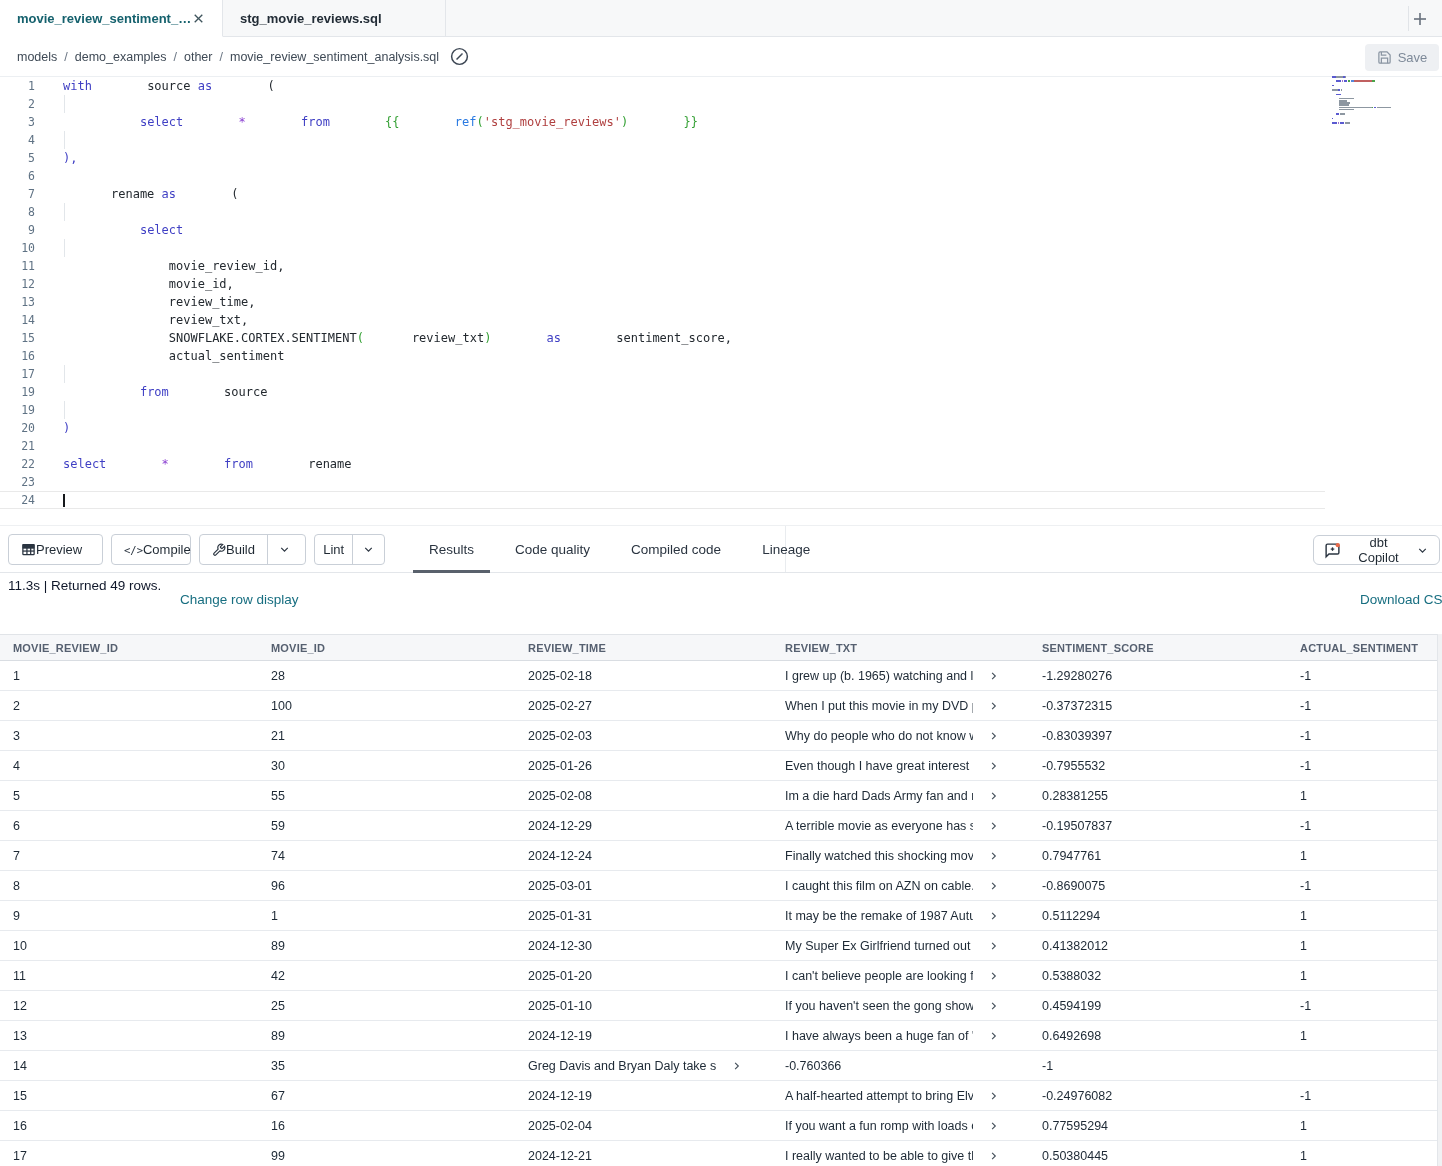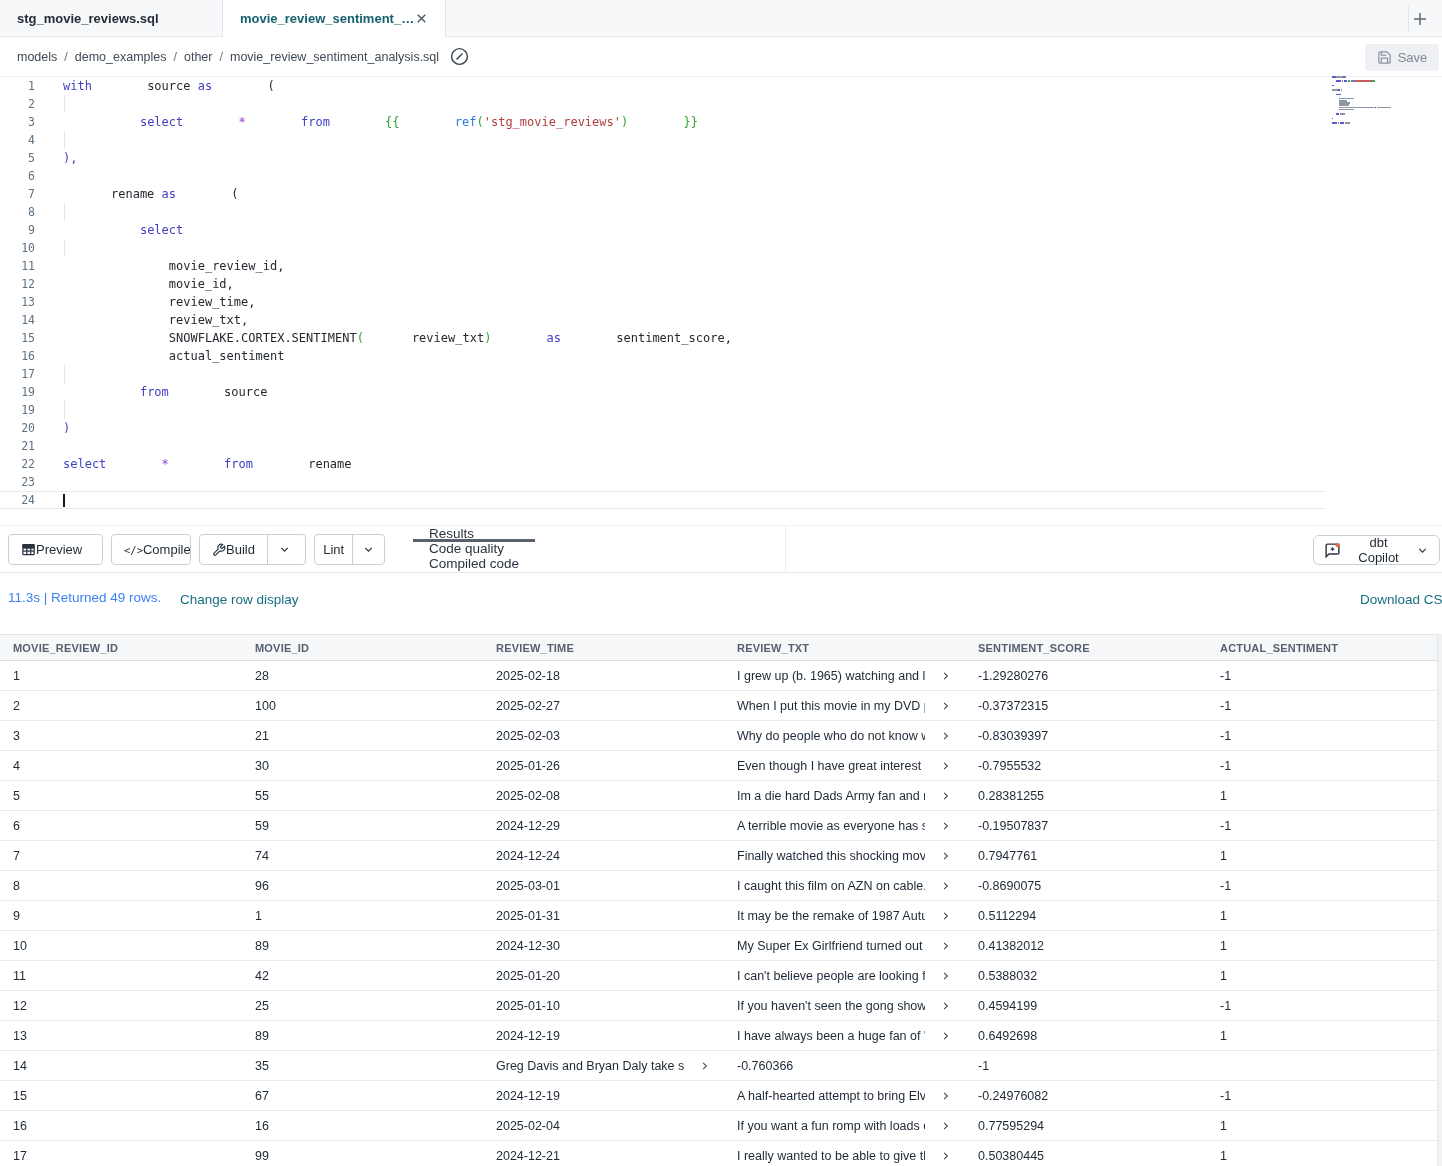--- a/index.html
+++ b/index.html
@@ -48,64 +48,64 @@
 
   
   .actionbar { position:absolute; left:0; top:525px; right:0; height:48px; background:#fff;
     border-top:1px solid #eef0f2; border-bottom:1px solid #e3e6ea; }
   .btn { position:absolute; top:8px; height:31px; border:1px solid #c9cfd7; border-radius:4px;
     display:flex; align-items:center; font-size:13px; color:#1f2933; background:#fff; cursor:pointer; }
   .btn .seg { display:flex; align-items:center; justify-content:center; height:100%; }
   .btn .seg.main { padding:0 12px; }
   .btn .seg.chev { border-left:1px solid #c9cfd7; }
   .ab-divider { position:absolute; left:785px; top:0; bottom:0; width:1px; background:#e9ecef; }
-  .rtabs { position:absolute; left:413px; top:0; height:100%; display:flex;flex-direction:column; }
+  .rtabs { position:absolute; left:413px; top:0; height:100%; display:flex; }
   .rtab { padding:0 16px; margin-right:9px; display:flex; align-items:center;
     font-size:13.5px; color:#2a3440; position:relative; cursor:pointer; }
   .rtab.active::after { content:""; position:absolute; left:0; right:0; bottom:-1px; height:3px; background:#59616c; }
   .copilotbtn { position:absolute; left:1313px; top:9px; width:127px; height:30px;
     border:1px solid #c9cfd7; border-radius:6px; background:#fff; display:flex; align-items:center;
     padding:0 10px; gap:7px; font-size:13px; color:#1f2933; cursor:pointer; }
   .copilotbtn .lbl { flex:1; }
 
   
   .metabar { position:absolute; left:0; top:573px; right:0; height:61px; background:#fff; }
-  .status { position:absolute; left:8px; top:17px; font-size:13.5px; color:#3b82f6; }
+  .status { position:absolute; left:8px; top:5px; font-size:13.5px; color:#0f172a; }
   .metalink { position:absolute; top:19px; font-size:13.5px; color:#176e80; cursor:pointer; white-space:nowrap; }
   .link-crd { left:180px; }
   .link-dl { left:1360px; }
 
   
   .rtable { position:absolute; left:0; top:634px; right:0; bottom:0; overflow:hidden; background:#fff; }
-  .gridrow { display:grid; grid-template-columns:242px 241px 241px 241px 242px 1fr; }
+  .gridrow { display:grid; grid-template-columns:242px 241px 241px 241px 242px 1fr;gap:16px; }
   .thead { height:27px; background:#f6f7f9; border-top:1px solid #e1e4e8; border-bottom:1px solid #d9dde2; }
   .th { padding-left:13px; font-size:11px; font-weight:700; color:#566070; letter-spacing:0.2px;
     display:flex; align-items:center; }
   .trow { height:30px; border-bottom:1px solid #e7eaee; font-size:12.5px; color:#1d2935; }
   .td { padding-left:13px; display:flex; align-items:center; overflow:hidden; white-space:nowrap; }
   .td.review { position:relative; padding-right:40px; }
   .review-text { display:inline-block; max-width:198px; overflow:hidden; white-space:nowrap; }
   .expand { position:absolute; left:216px; top:50%; transform:translateY(-50%); display:flex; cursor:pointer; }
   .vscroll { position:absolute; right:0; top:634px; bottom:0; width:5px; background:#f1f2f4; border-left:1px solid #e3e6ea; }
 </style>
 </head>
 <body>
 
 <div class="tabbar">
-  <div class="ftab">
-    <span>stg_movie_reviews.sql</span>
-  </div>
   <div class="ftab active">
     <span>movie_review_sentiment_…</span>
     <span class="close">
       <svg width="13" height="13" viewBox="0 0 24 24" fill="none" stroke="#3f545c" stroke-width="2.4">
           <line x1="5" y1="5" x2="19" y2="19"></line>
           <line x1="19" y1="5" x2="5" y2="19"></line>
         </svg>
     </span>
+  </div>
+  <div class="ftab">
+    <span>stg_movie_reviews.sql</span>
   </div>
   <div class="tabbar-divider"></div>
   <div class="plusbtn">
     <svg width="18" height="18" viewBox="0 0 24 24" fill="none" stroke="#6b7480" stroke-width="2.2">
         <line x1="12" y1="4" x2="12" y2="20"></line>
         <line x1="4" y1="12" x2="20" y2="12"></line>
       </svg>
   </div>
 </div>
 

